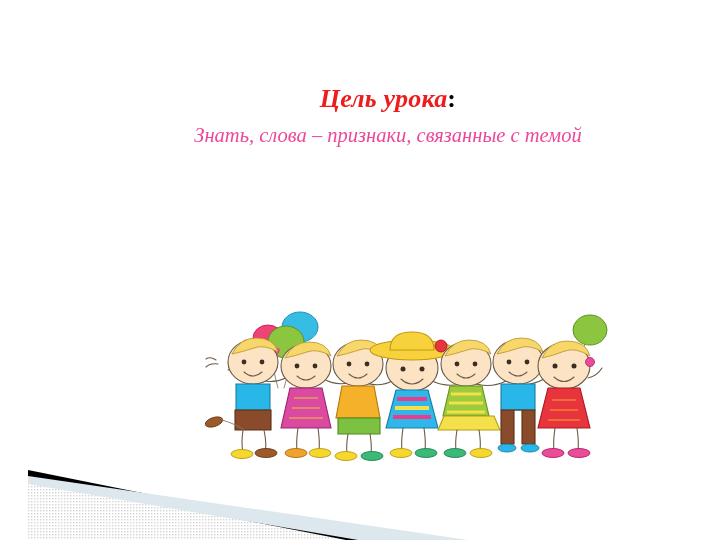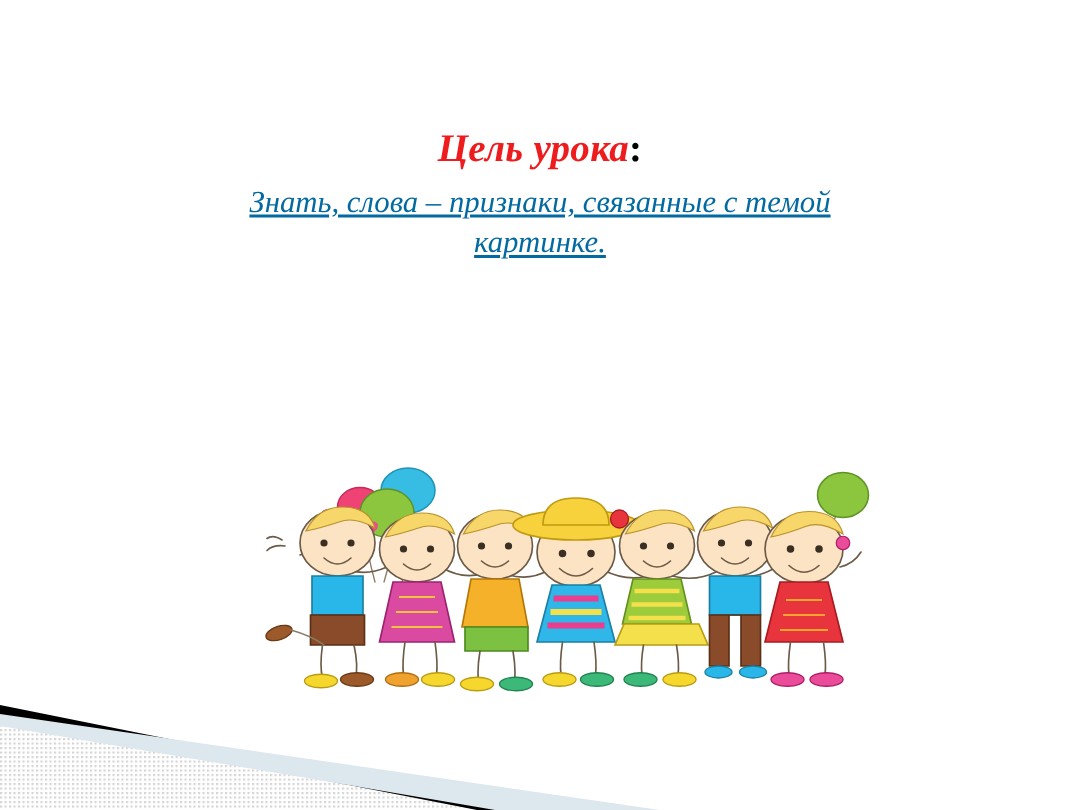--- a/index.html
+++ b/index.html
@@ -3,45 +3,44 @@
 <meta charset="utf-8">
 <style>
   html,body{margin:0;padding:0;}
   body{
     width:720px;height:540px;
     background:#ffffff;
     font-family:"Liberation Serif",serif;
     overflow:hidden;
     position:relative;
   }
-  .slide{position:absolute;inset:0;background:#fff;overflow:hidden;}
+  .slide{position:absolute;inset:0;background:#fff;overflow:hidden;margin-left:28px;}
 
   
   .text-block{
     position:absolute;
     left:52px;top:84px;width:616px;
     text-align:center;
   }
   .lesson-title{
     font-family:"Liberation Serif",serif;
     font-weight:bold;font-style:italic;
     font-size:26px;line-height:30px;
     letter-spacing:.2px;
     margin:0 0 8px 0;
   }
   .lesson-title .t-red{color:#ee1c1c;}
   .lesson-title .t-colon{color:#000;font-weight:bold;font-style:normal;}
 
   .lesson-body{
     font-family:"Liberation Serif",serif;
     font-style:italic;font-weight:normal;
-    color:#0369a1;
+    color:#ec4899;
     font-size:20.5px;line-height:27px;
     margin:0;
-    text-decoration:underline;
   }
   .lesson-body div{white-space:nowrap;}
 
   
   .art{position:absolute;left:170px;top:300px;width:420px;height:162px;}
   .art svg{display:block;width:420px;height:162px;}
 
   
   .deco{position:absolute;left:0;bottom:0;width:720px;height:90px;}
   .deco svg{display:block;width:720px;height:90px;}
@@ -50,21 +49,20 @@
 <body>
 
 <div class="slide">
 
   <div class="text-block">
 
     <p class="lesson-title"><span class="t-red">Цель урока</span><span class="t-colon">:</span></p>
 
     <div class="lesson-body">
       <div>Знать, слова – признаки, связанные с темой</div>
-      <div>картинке.</div>
     </div>
   </div>
 
   <div class="art">
     <svg viewBox="0 0 420 162" xmlns="http://www.w3.org/2000/svg">
       <defs>
         <style>
           .ln{fill:none;stroke:#6b5a46;stroke-width:1.1;stroke-linecap:round;stroke-linejoin:round;}
           .lnf{fill:none;stroke:#8a7a63;stroke-width:.9;stroke-linecap:round;}
           .sk{fill:#fbe3c4;stroke:#6b5a46;stroke-width:1.1;}

